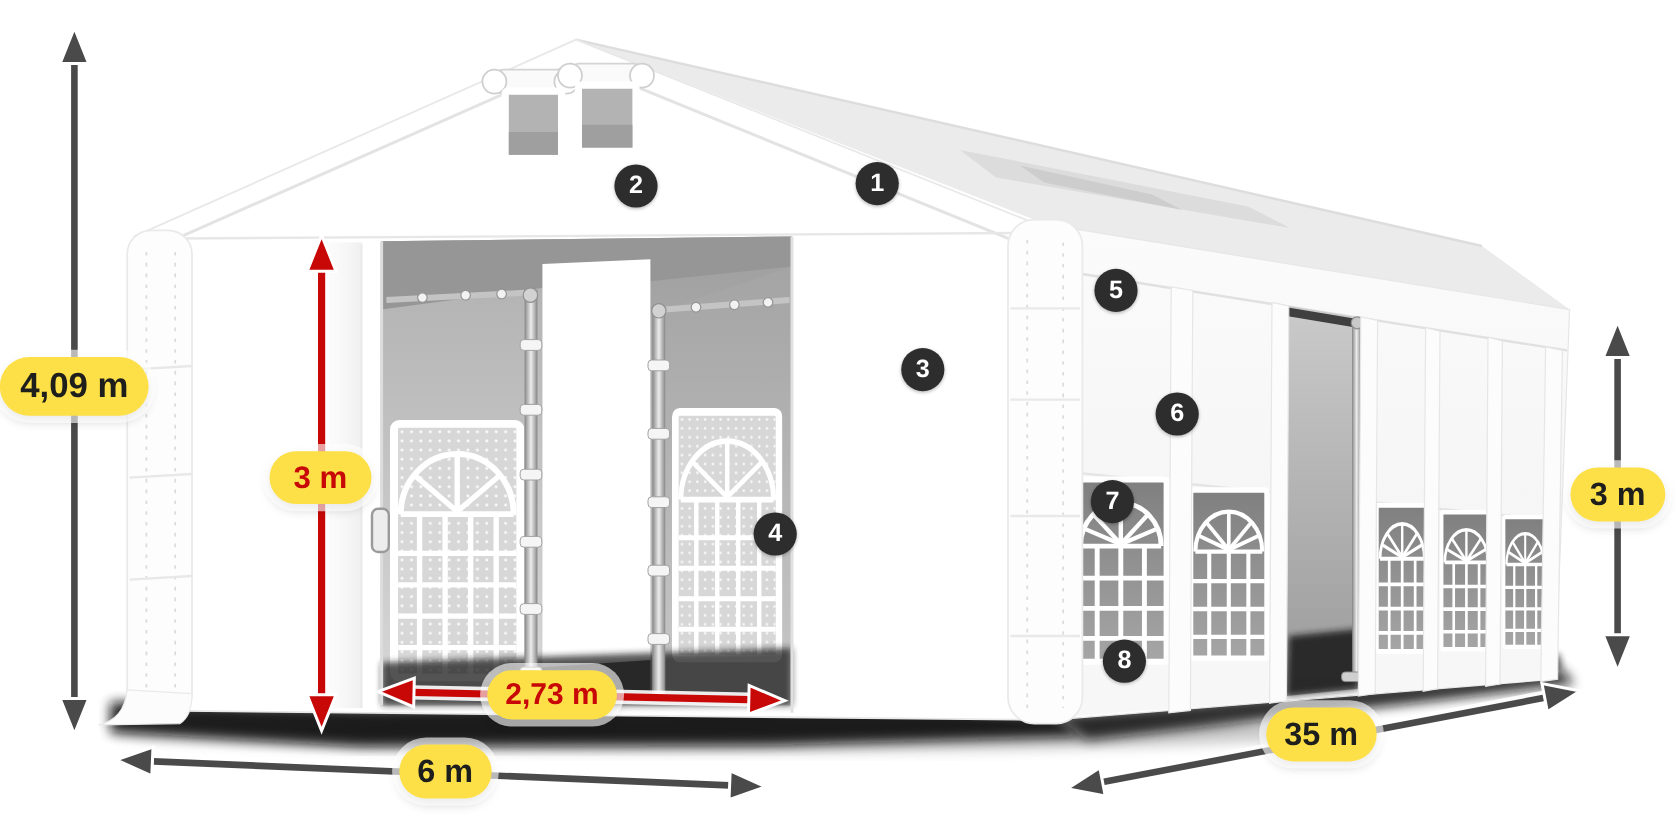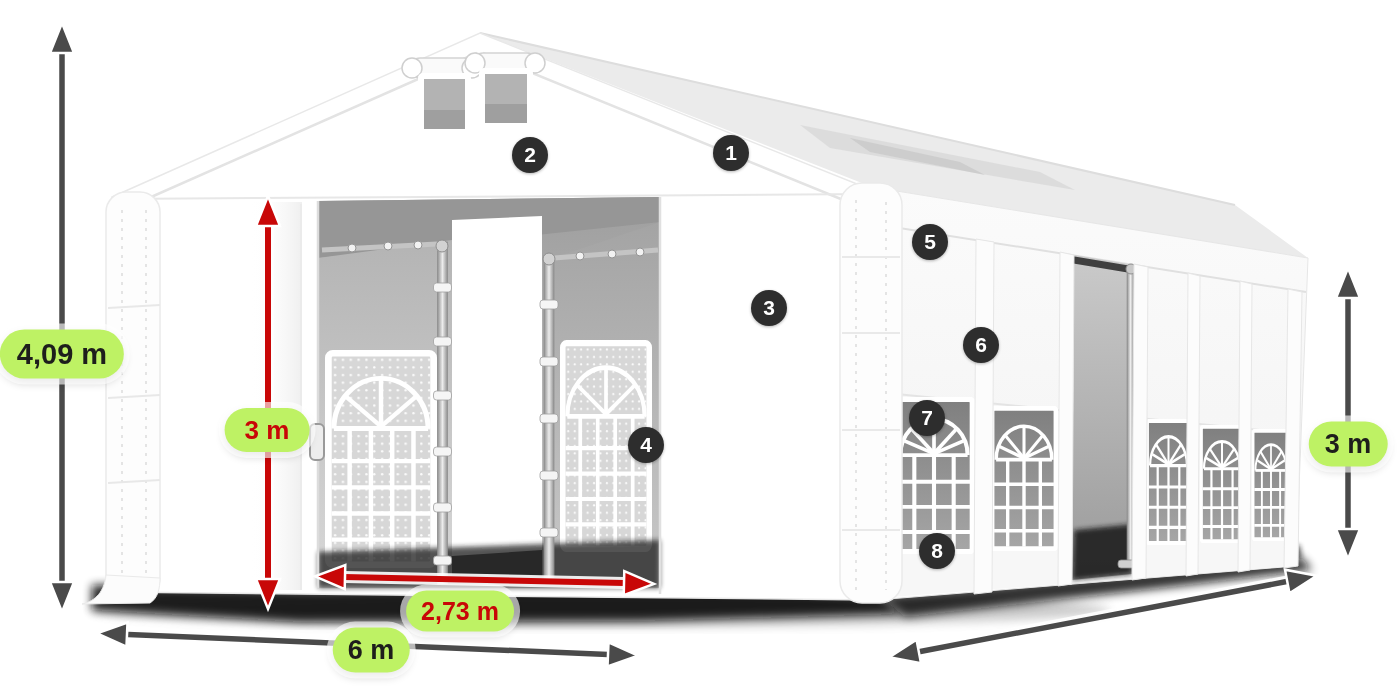--- a/index.html
+++ b/index.html
@@ -3,24 +3,23 @@
 <meta charset="utf-8">
 <style>
   html,body{margin:0;padding:0;background:#ffffff;}
   .stage{
     position:relative;width:1400px;height:700px;background:#ffffff;
     font-family:"Liberation Sans",sans-serif;overflow:hidden;
   }
   .tent-svg{position:absolute;left:0;top:0;width:1400px;height:700px;display:block;}
   .dim-label{
     position:absolute;transform:translate(-50%,-50%);
-    background:#bef264;border-radius:40px;font-weight:700;line-height:1;
+    background:#fde047;border-radius:40px;font-weight:700;line-height:1;
     white-space:nowrap;z-index:3;
     box-shadow:0 0 0 6px rgba(255,255,255,.62), 0 4px 10px rgba(0,0,0,.22);
-    margin-top:32px;
   }
   .dim-label.dark{color:#1e1e1c;}
   .dim-label.red{color:#c80707;}
   .badge{
     position:absolute;width:36px;height:36px;margin-left:-18px;margin-top:-18px;
     border-radius:50%;background:#2d2d2d;color:#ffffff;font-weight:700;font-size:21px;
     display:flex;align-items:center;justify-content:center;z-index:4;
     box-shadow:0 1px 3px rgba(0,0,0,.3);
   }
 </style>
@@ -317,21 +316,22 @@
         </g>
       <g transform="translate(1348,542) rotate(180)">
           <polygon points="0,-17 -12,13 12,13" fill="#4a4a4a" stroke="#ffffff" stroke-width="2.5"></polygon>
         </g>
     </g>
   </svg>
 
   <div class="dim-label dark" style="left:62px;top:322px;font-size:29px;padding:10px 17px;">4,09 m</div>
   <div class="dim-label red" style="left:267px;top:398px;font-size:26px;padding:9px 20px;">3 m</div>
   <div class="dim-label red" style="left:460px;top:579px;font-size:25px;padding:8px 15px;">2,73 m</div>
-  <div class="dim-label dark" style="left:371px;top:618px;font-size:27px;padding:9px 15px;">6 m</div>
+  <div class="dim-label dark" style="left:371px;top:643px;font-size:27px;padding:9px 15px;">6 m</div>
+  <div class="dim-label dark" style="left:1101px;top:612px;font-size:27px;padding:9px 15px;">35 m</div>
   <div class="dim-label dark" style="left:1348px;top:412px;font-size:27px;padding:9px 16px;">3 m</div>
 
   <div class="badge" style="left:731px;top:153px;">1</div>
   <div class="badge" style="left:530px;top:155px;">2</div>
   <div class="badge" style="left:769px;top:308px;">3</div>
   <div class="badge" style="left:646px;top:445px;">4</div>
   <div class="badge" style="left:930px;top:242px;">5</div>
   <div class="badge" style="left:981px;top:345px;">6</div>
   <div class="badge" style="left:927px;top:418px;">7</div>
   <div class="badge" style="left:937px;top:551px;">8</div>

